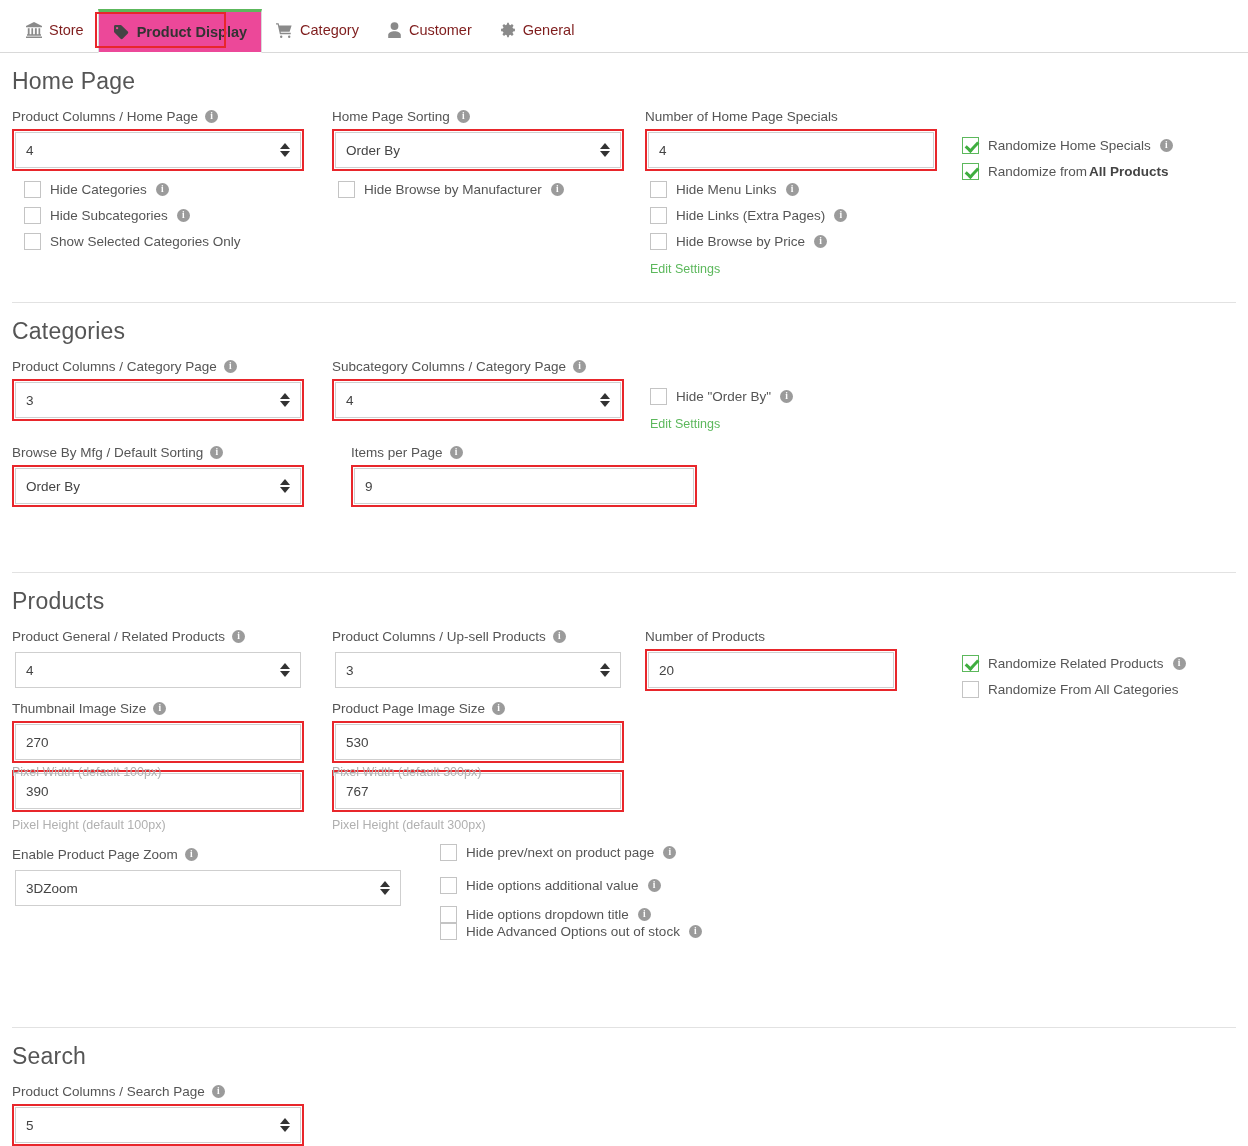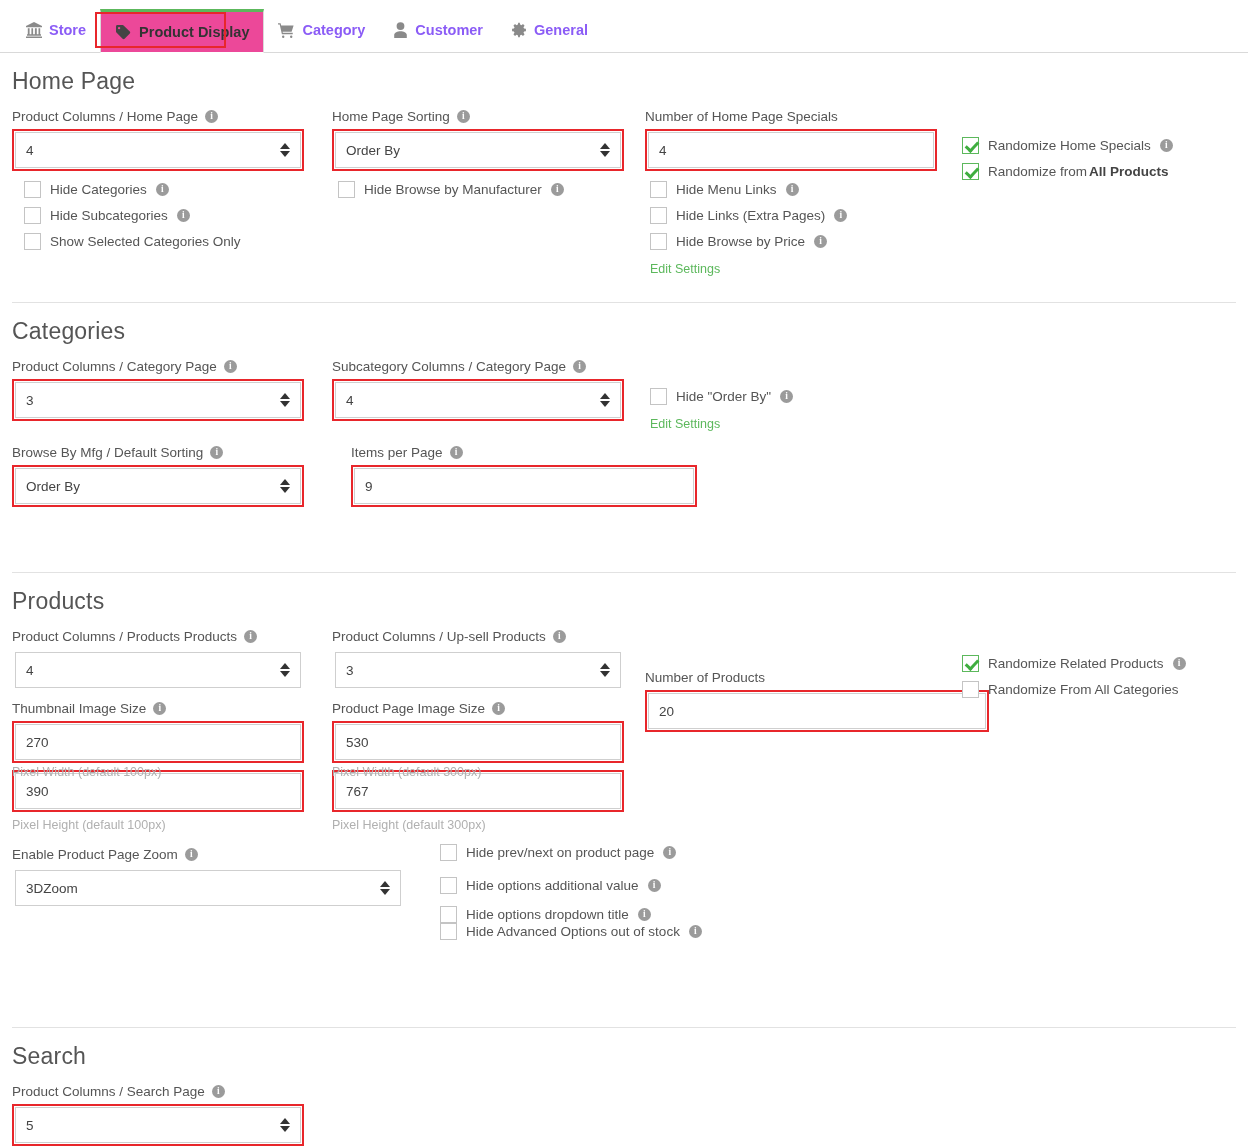--- a/index.html
+++ b/index.html
@@ -21,24 +21,23 @@
     display: flex;
     align-items: flex-end;
   }
   .tab {
     display: flex;
     align-items: center;
     gap: 7px;
     height: 44px;
     padding: 0 14px;
     font-size: 14.5px;
-    color: #8b5cf6;
+    color: #7f1d1d;
     position: relative;
     white-space: nowrap;
-    font-weight: bold;
   }
   .tab .tab-label { line-height: 1; }
   .tab.active {
     background: #ec4899;
     border: 1px solid #d9d9d9;
     border-bottom: 1px solid #fff;
     border-top: 3px solid #5cb85c;
     margin-bottom: -1px;
     font-weight: bold;
     color: #333;
@@ -418,21 +417,21 @@
     <div class="divider"></div>
   </div>
 
   <div>
     <div class="section-title">Products</div>
 
     <div class="row" style="height:380px;">
 
       <div class="abs" style="left:0; top:0; width:292px;">
         <div class="field-label">
-          <span>Product Columns / Products Products</span>
+          <span>Product General / Related Products</span>
           <span class="info-icon">i</span>
         </div>
         <div class="nohl">
           <div class="ctrl select">
             <span>4</span>
             <span class="spinner">
                 <i class="up"></i>
                 <i class="dn"></i>
               </span>
           </div>
@@ -448,21 +447,21 @@
           <div class="ctrl select">
             <span>3</span>
             <span class="spinner">
                 <i class="up"></i>
                 <i class="dn"></i>
               </span>
           </div>
         </div>
       </div>
 
-      <div class="abs" style="left:633px; top:0; width:344px;margin-top:41px;">
+      <div class="abs" style="left:633px; top:0; width:252px;">
         <div class="field-label">
           <span>Number of Products</span>
         </div>
         <div class="hl">
           <div class="ctrl">
             <span>20</span>
           </div>
         </div>
       </div>
 

